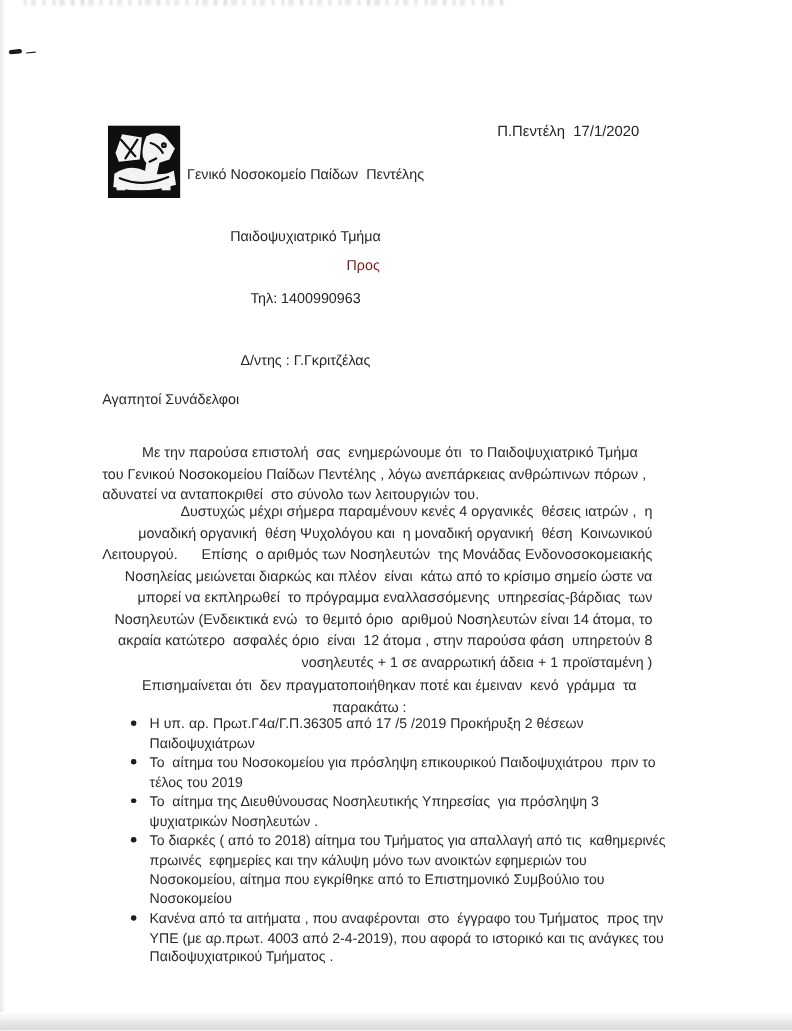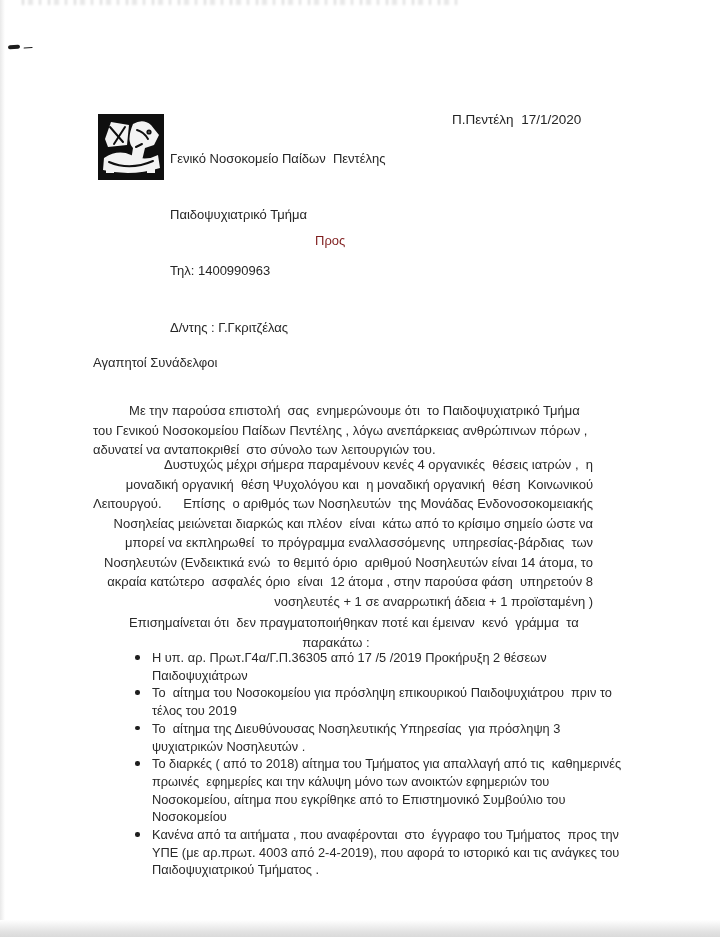--- a/index.html
+++ b/index.html
@@ -52,21 +52,21 @@
   .logo {
     position: absolute; left: 98px; top: 114px;
     width: 66px; height: 66px;
   }
   .sender {
     position: absolute; left: 170px; top: 112px;
     font-size: 13px; line-height: 18.8px;
     white-space: pre;
     color: #262626;
   }
-  .sender div { white-space: pre; }
+  .sender div { white-space: pre; text-align: center; }
   .place-date {
     position: absolute; left: 442px; top: 112px;
     font-size: 13.5px; white-space: pre; color: #242424; margin-left: 10px;
   }
 
   
   .recipients {
     position: absolute; left: 315px; top: 231px;
     font-size: 13px; line-height: 19.2px; color: #7f1d1d;
   }
@@ -80,21 +80,21 @@
   .para {
     position: absolute; left: 93px;
     font-size: 13px; line-height: 19.5px;
     white-space: pre; color: #2a2a2a;
   }
   .para-1 { top: 401px; }
   .para-2 { top: 455px; text-align: right; }
   .para-3 { top: 613px; text-align: center; }
 
   .bullets {
-    position: absolute; left: 152px; top: 649px;
+    position: absolute; left: 136px; top: 649px;
     list-style: none;
     font-size: 12.8px; line-height: 17.7px;
     color: #2a2a2a;
   }
   .bullets li { position: relative; white-space: pre; }
   .bullets li::before {
     content: "";
     position: absolute; left: -17px; top: 6px;
     width: 4.5px; height: 4.5px;
     background: #1e1e1e; border-radius: 50%;

